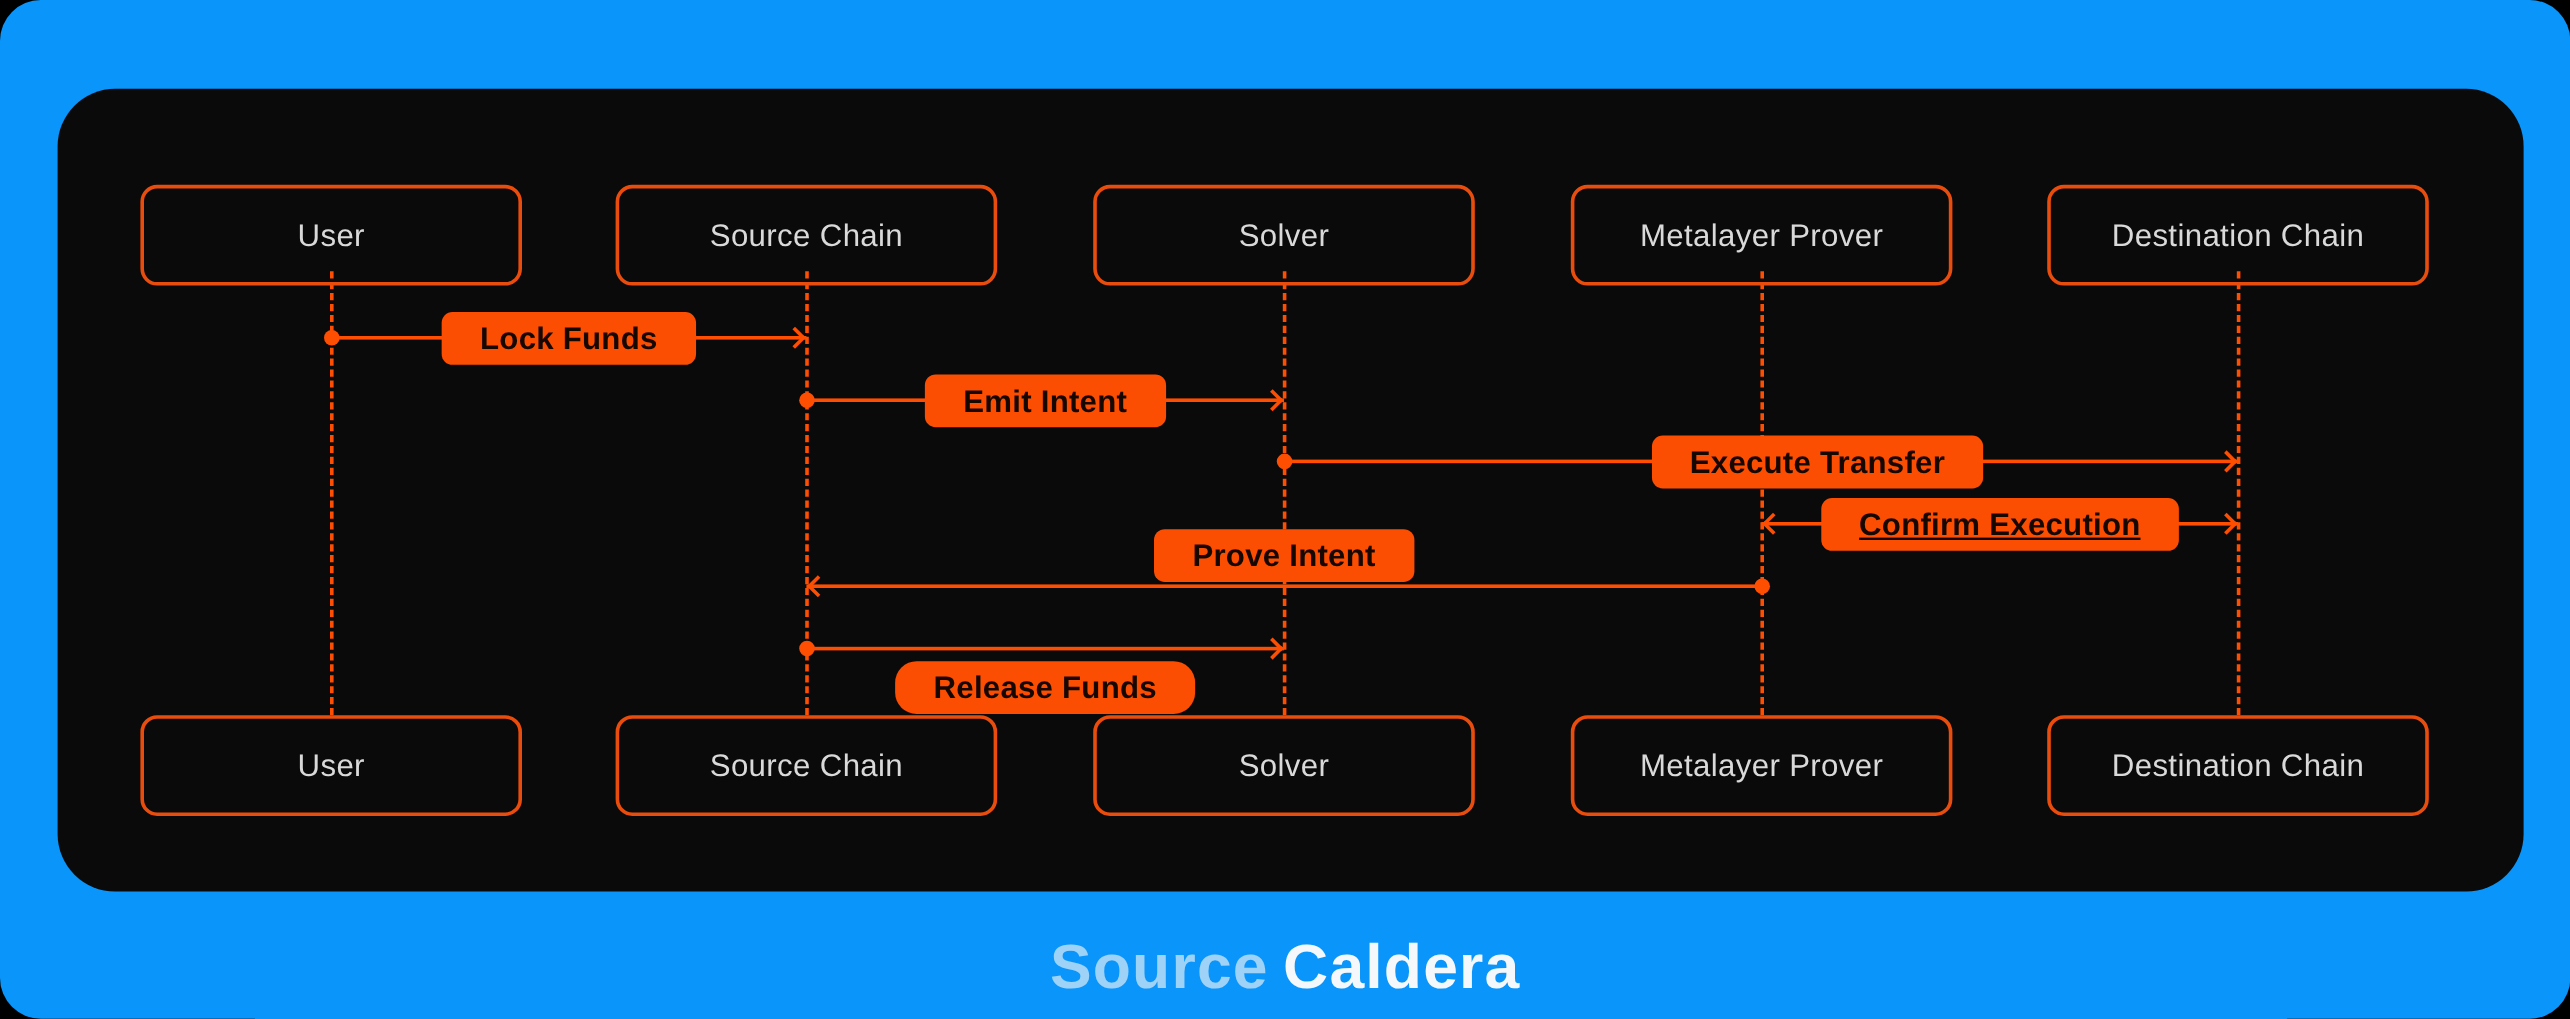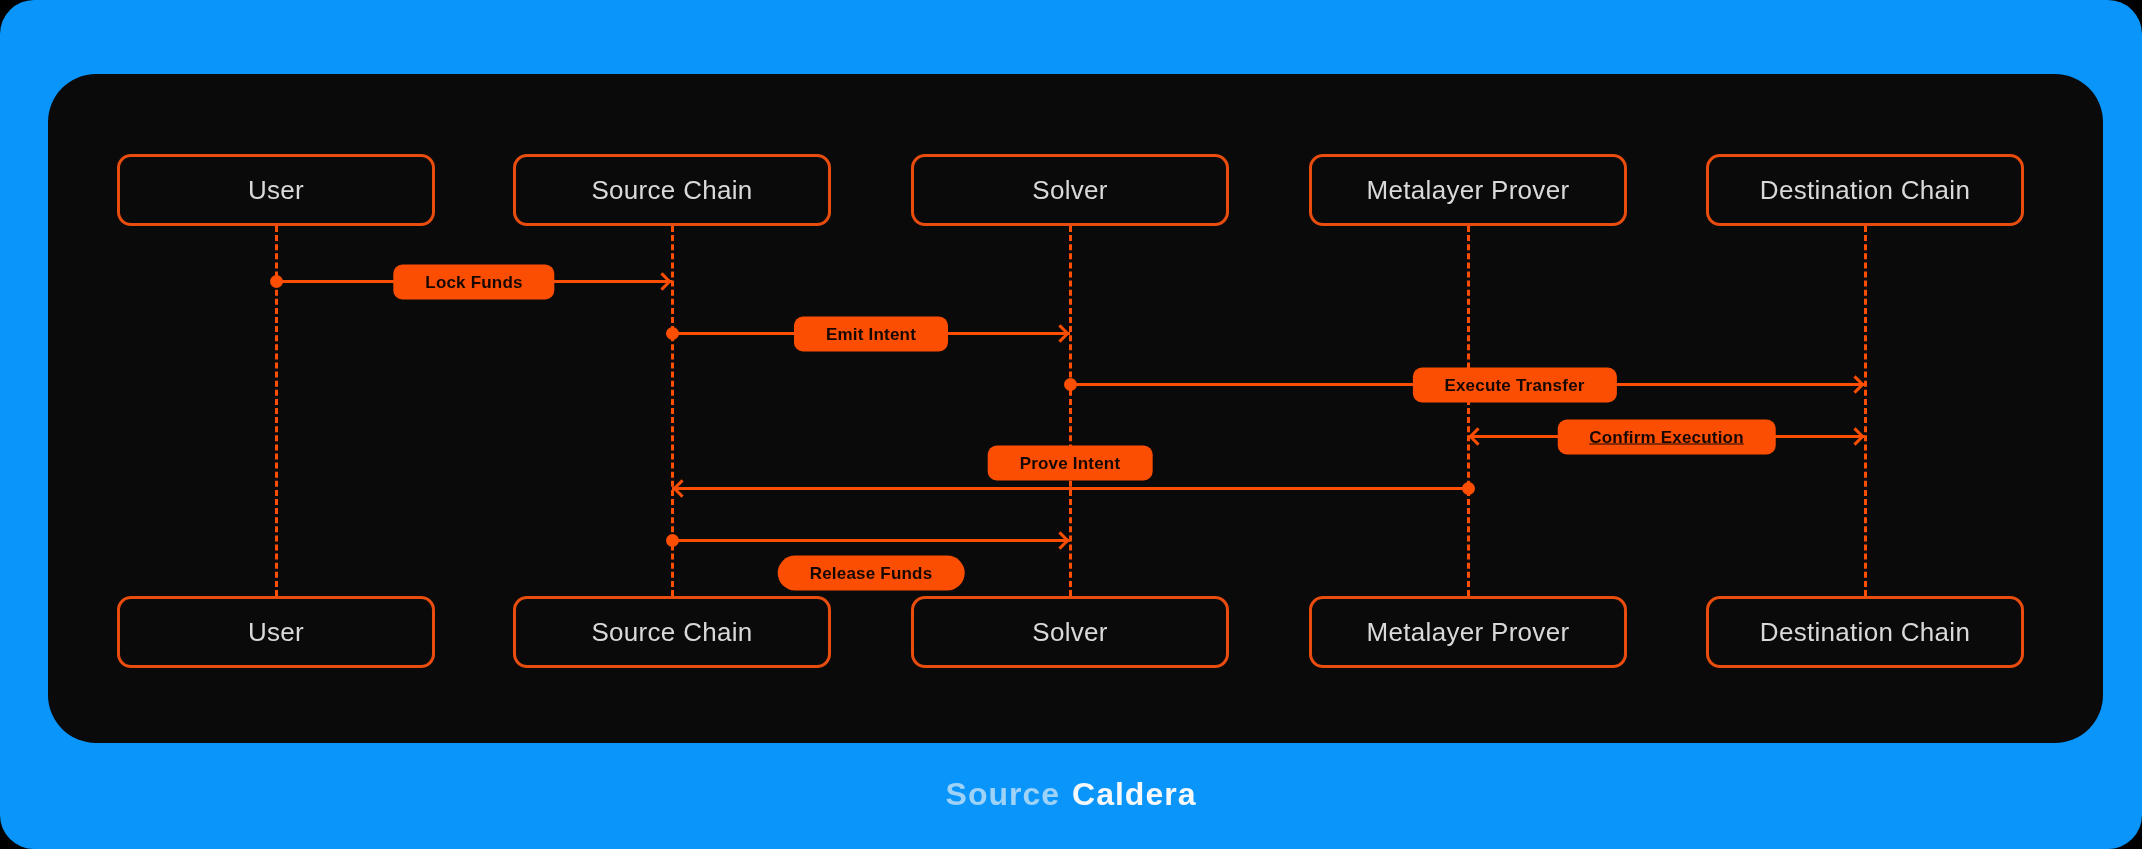--- a/index.html
+++ b/index.html
@@ -2,38 +2,38 @@
 <html style="--canvas: #0a95fb; --panel: #0a0a0b; --line: #fd4e01; --border: #e94d0d; --labelBg: #fc4e02; --labelText: #160800; --actorText: #d9d9d9; --footer1: #9ed2f7; --footer2: #f4f8fb;"><head>
 <meta charset="utf-8">
 <style>
   html,body{margin:0;padding:0;background:#000;width:2142px;height:849px;overflow:hidden;
     font-family:"Liberation Sans", sans-serif;}
   #canvas{position:absolute;left:0;top:0;width:2142px;height:849px;
     background:var(--canvas,#0a95fb);border-radius:34px;}
   #panel{position:absolute;left:48px;top:74px;width:2055px;height:669px;
     background:var(--panel,#0a0a0b);border-radius:48px;}
   #diagram{position:absolute;left:0;top:0;width:2142px;height:849px;}
-  .actor-box{position:absolute;width:318px;height:72px;box-sizing:border-box;
+  .actor-box{position:absolute;width:318px;height:84px;box-sizing:border-box;
     border:3px solid var(--border,#e94d0d);border-radius:14px;
     display:flex;align-items:center;justify-content:center;z-index:3;}
   .actor-label{color:var(--actorText,#d9d9d9);font-size:26px;letter-spacing:.3px;}
   .lifeline{position:absolute;width:0;border-left:3px dashed var(--line,#fd4e01);z-index:1;}
   .msg-line{position:absolute;height:3px;background:var(--line,#fd4e01);z-index:2;}
   .msg-dot{position:absolute;width:13px;height:13px;border-radius:50%;
     background:var(--line,#fd4e01);z-index:4;}
   .chev{position:absolute;width:13px;height:13px;box-sizing:border-box;z-index:4;}
   .chev.r{border-top:3px solid var(--line,#fd4e01);border-right:3px solid var(--line,#fd4e01);
     transform:rotate(45deg);}
   .chev.l{border-top:3px solid var(--line,#fd4e01);border-left:3px solid var(--line,#fd4e01);
     transform:rotate(-45deg);}
   .msg-label{position:absolute;transform:translate(-50%,-50%);background:var(--labelBg,#fc4e02);
-    color:var(--labelText,#160800);font-size:17px;font-weight:bold;letter-spacing:.2px;
+    color:var(--labelText,#160800);font-size:26px;font-weight:bold;letter-spacing:.2px;
     padding:9px 32px;border-radius:9px;white-space:nowrap;z-index:5;line-height:1;}
   #footer{position:absolute;left:0;top:776px;width:2142px;text-align:center;
-    font-size:32px;font-weight:bold;letter-spacing:1px;z-index:6;}
+    font-size:52px;font-weight:bold;letter-spacing:1px;z-index:6;}
   #footer .w1{color:var(--footer1,#9ed2f7);}
   #footer .w2{color:var(--footer2,#f4f8fb);margin-left:12px;}
 </style>
 </head>
 <body>
 
 <div id="canvas">
   <div id="panel"></div>
 </div>
 

